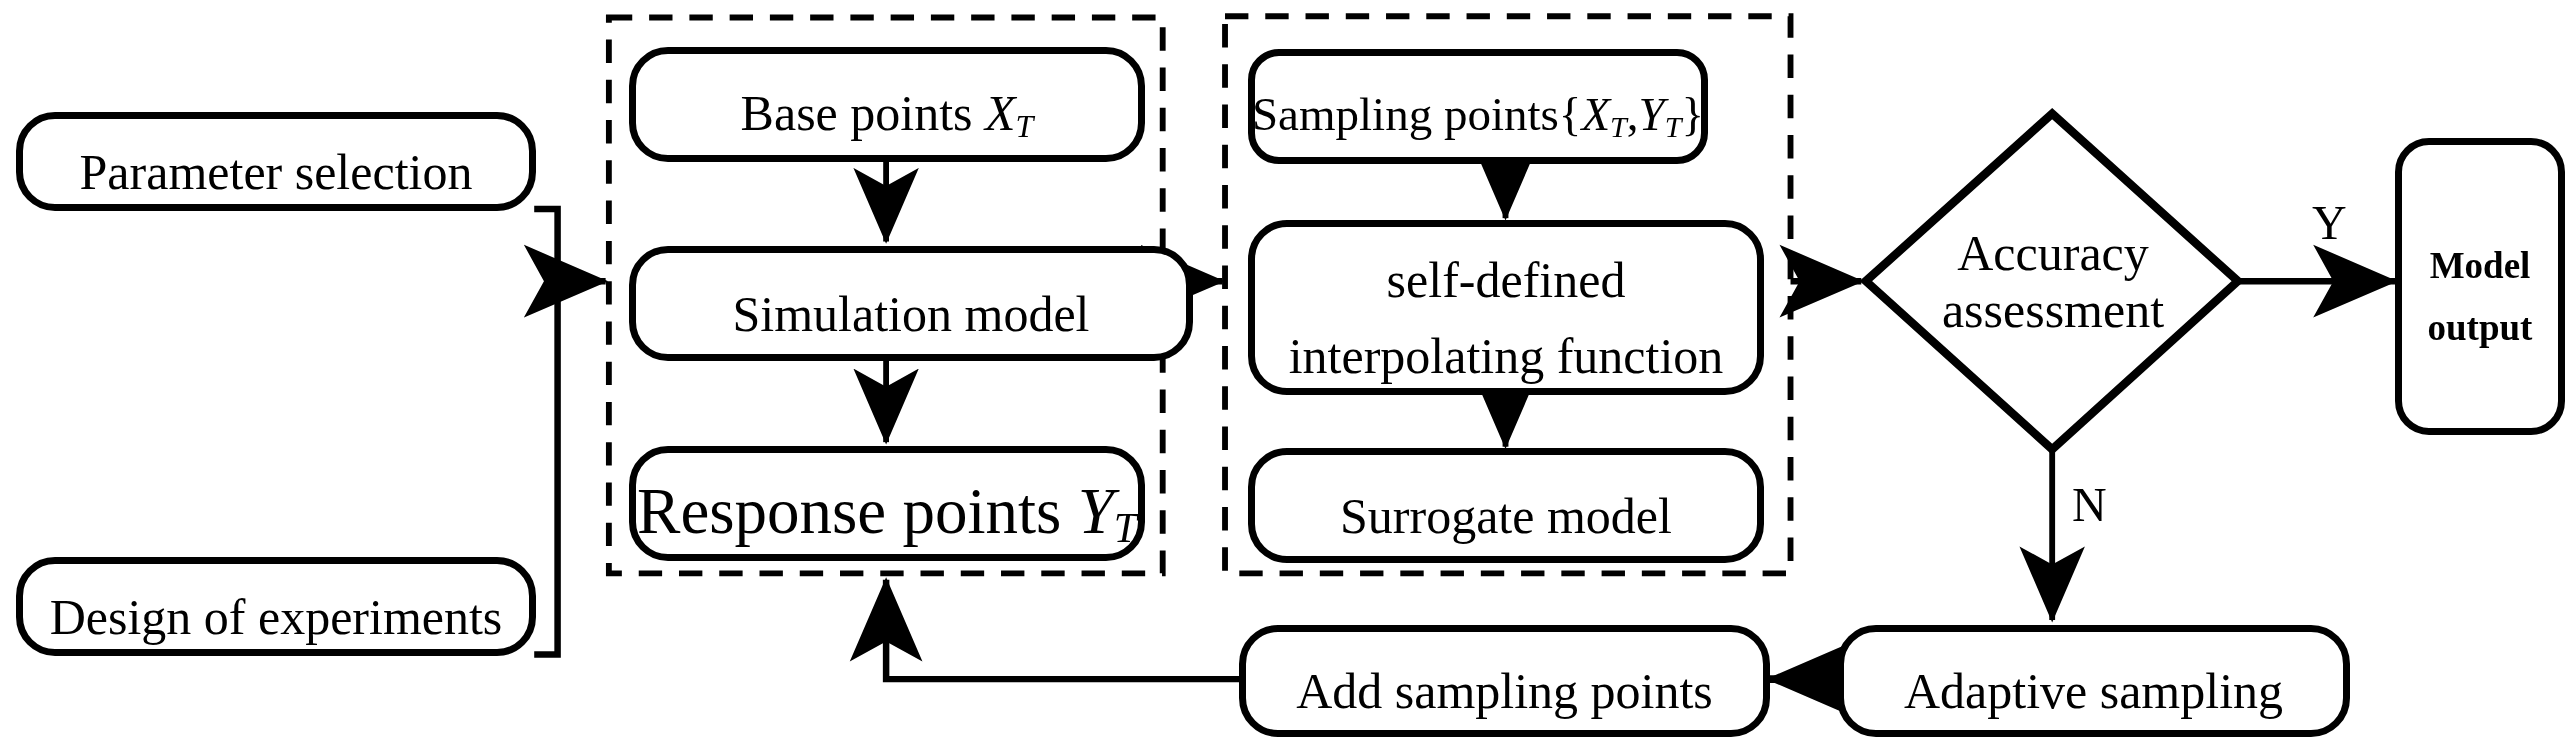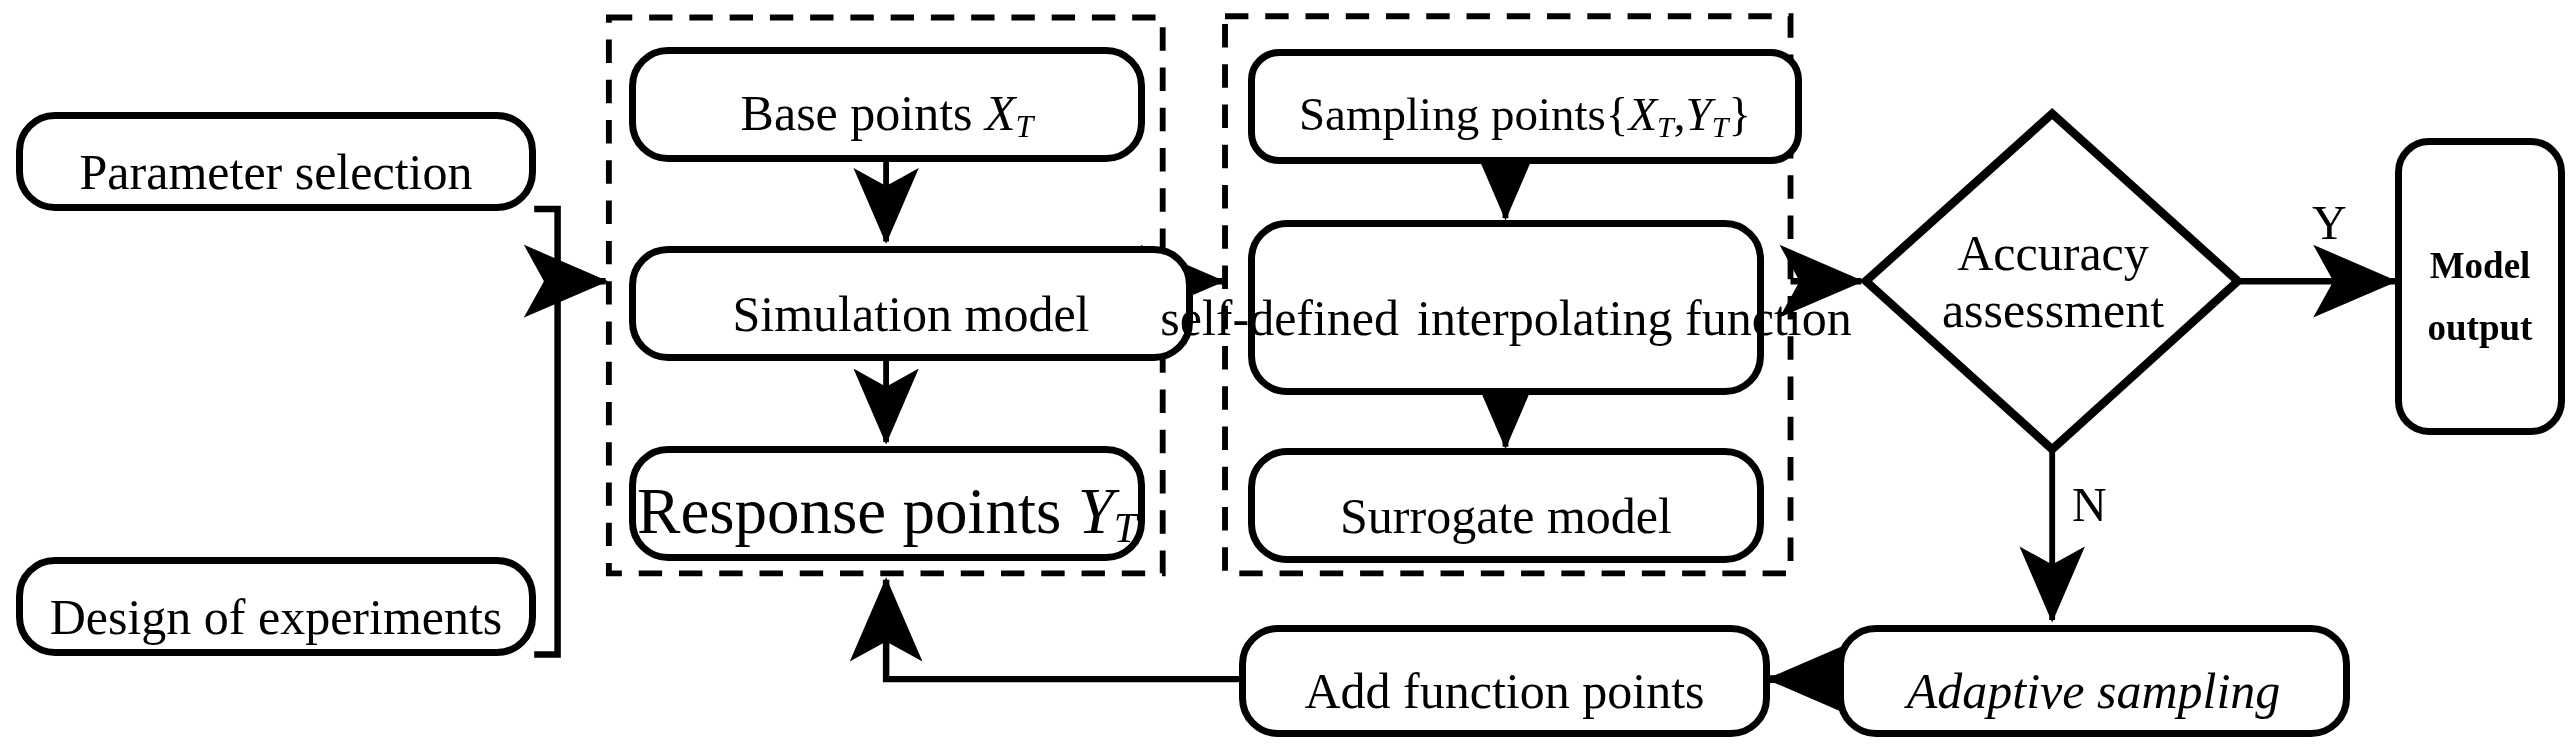--- a/index.html
+++ b/index.html
@@ -78,25 +78,25 @@
   </div>
 
   <div class="node" style="left:629px;top:246px;width:564px;height:115px;font-size:50px;">
     <span class="txt">Simulation model</span>
   </div>
 
   <div class="node" style="left:629px;top:446px;width:516px;height:115px;font-size:65px;">
     <span class="txt"><span>Response points </span><span class="ital">Y</span><sub>T</sub></span>
   </div>
 
-  <div class="node" style="left:1248px;top:49px;width:554px;height:115px;font-size:47px;border-radius:31px;">
+  <div class="node" style="left:1248px;top:49px;width:460px;height:115px;font-size:47px;border-radius:31px;">
     <span class="txt"><span>Sampling points{</span><span class="ital">X</span><sub>T</sub><span>,</span><span class="ital">Y</span><sub>T</sub><span>}</span></span>
   </div>
 
-  <div class="node" style="left:1248px;top:220px;width:516px;height:175px;font-size:50px;flex-direction:row;">
+  <div class="node" style="left:1248px;top:220px;width:516px;height:175px;font-size:50px;flex-direction:column;">
     <span class="txt">self-defined</span>
     <span class="txt">interpolating function</span>
   </div>
 
   <div class="node" style="left:1248px;top:448px;width:516px;height:115px;font-size:50px;">
     <span class="txt">Surrogate model</span>
   </div>
 
   <div style="position:absolute;left:1897px;top:214px;width:312px;height:136px;
               display:flex;flex-direction:column;align-items:center;justify-content:center;
@@ -105,24 +105,24 @@
     <span>assessment</span>
   </div>
 
   <div class="node" style="left:2395px;top:138px;width:170px;height:297px;font-size:37px;
               font-weight:bold;flex-direction:column;border-radius:34px;">
     <span class="txt">Model</span>
     <span class="txt">output</span>
   </div>
 
   <div class="node" style="left:1239px;top:625px;width:531px;height:112px;font-size:50px;">
-    <span class="txt">Add function points</span>
+    <span class="txt">Add sampling points</span>
   </div>
 
-  <div class="node" style="left:1837px;top:625px;width:513px;height:112px;font-size:50px;font-style:italic;">
+  <div class="node" style="left:1837px;top:625px;width:513px;height:112px;font-size:50px;">
     <span class="txt">Adaptive sampling</span>
   </div>
 
   <div class="lbl" style="left:2312px;top:195px;font-size:48px;">
     <span>Y</span>
   </div>
 
   <div class="lbl" style="left:2072px;top:477px;font-size:48px;">
     <span>N</span>
   </div>

